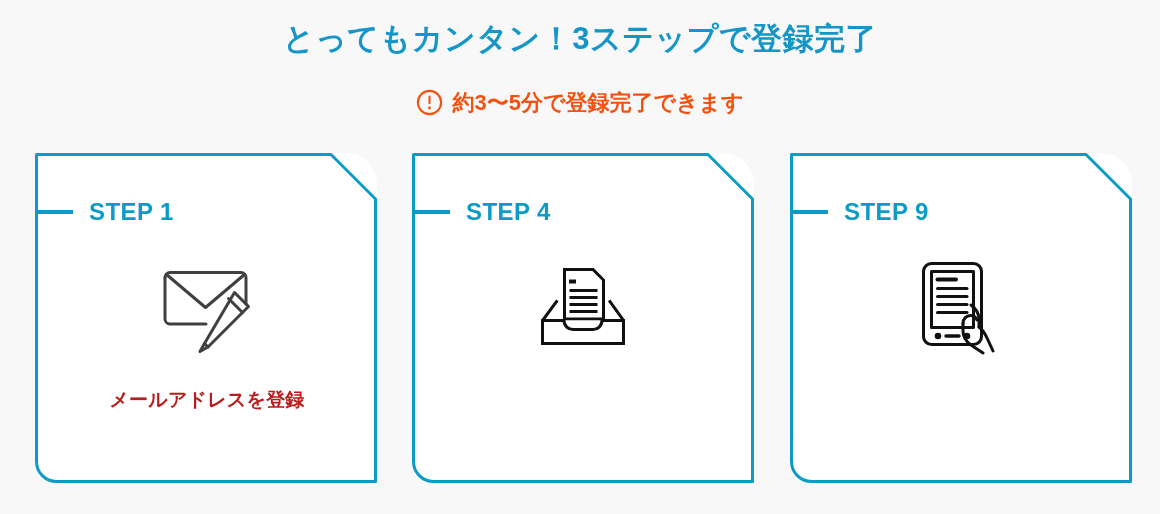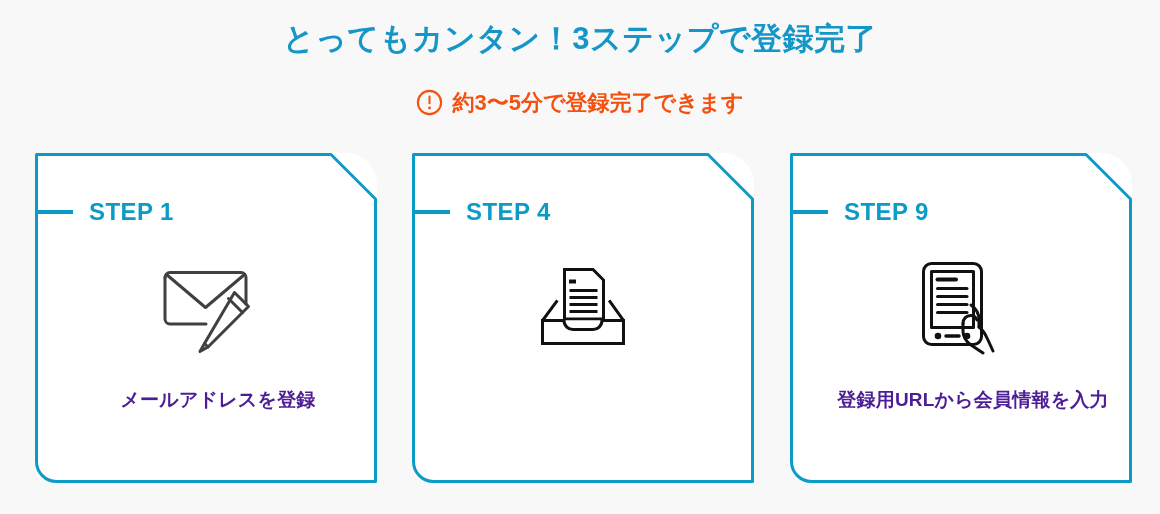--- a/index.html
+++ b/index.html
@@ -131,28 +131,28 @@
     width: 100%;
     display: flex;
     justify-content: center;
     align-items: center;
     height: 100px;
   }
 
   .step-caption {
     position: absolute;
     top: 232px;
-    left: 12px;
+    left: 1px;
     width: 100%;
     padding: 0 33px;
     box-sizing: border-box;
     text-align: center;
     font-size: 19px;
     font-weight: bold;
-    color: #4c1d95;
+    color: #b91c1c;
     line-height: 1.55;
     letter-spacing: 0.2px;
   }
 </style>
 </head>
 <body>
 
 <div class="page">
 
   <div class="headline">とってもカンタン！3ステップで登録完了</div>
@@ -255,18 +255,17 @@
               <path d="M33,79 L46,79" stroke-width="3.5"></path>
               <circle cx="54" cy="79" r="1.8" fill="#111111"></circle>
 
               <path d="M58,48 C63.5,52 66,57.5 66,62.5 L66,70" fill="none"></path>
               <path d="M50,66.5 C50,61.5 53.5,58.5 57.5,58.5 C61,58.5 63,60.5 64,63" fill="none"></path>
               <path d="M50,66.5 L50,74 C50,80 53,84.5 58,88 L70,96" fill="none"></path>
               <path d="M66,70 C70,73 72.5,77.5 74.5,82 L80,94" fill="none"></path>
             </g>
           </svg>
         </div>
-        <div class="step-caption">登録用URLから会員情報を入力</div>
       </div>
     </div>
 
   </div>
 </div>
 
 </body></html>

